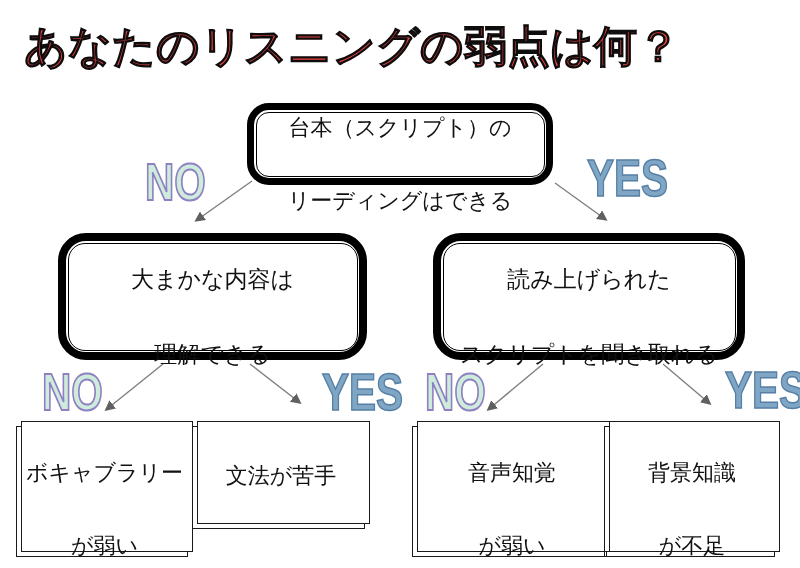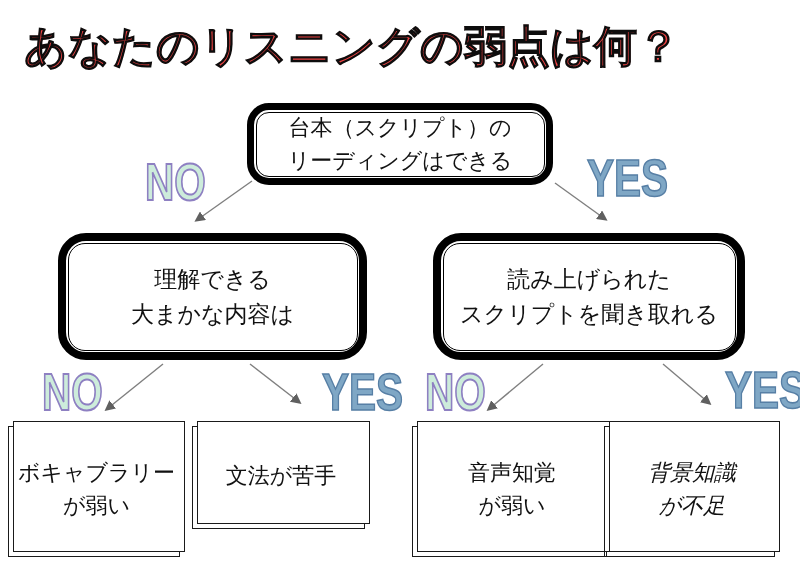--- a/index.html
+++ b/index.html
@@ -25,21 +25,21 @@
   }
   .node::before {
     content:""; position:absolute; inset:1.5px;
     border:1.5px solid var(--box-border,#000);
     border-radius:13px; pointer-events:none;
   }
   .node .txt { position:relative; font-size:22px; line-height:33px; font-weight:500; }
   .node.mid { border-width:8px; border-radius:28px; }
   .node.mid::before { border-radius:17px; }
   .node.mid .txt { font-size:23px; line-height:35px; }
-  .txt span { display:block; }
+  .txt span { display:block;margin-top:40px; }
   
   .leaf { position:absolute; box-sizing:border-box; }
   .leaf .f1, .leaf .f2 { position:absolute; border:1.6px solid #1a1a1a; }
   .leaf .f1 { left:0; top:5px; right:5px; bottom:0; }
   .leaf .f2 { left:5px; top:0; right:0; bottom:5px; background:#fff; }
   .leaf .txt {
     position:absolute; inset:5px; display:flex; flex-direction:column;
     align-items:center; justify-content:center; text-align:center;
     font-size:22px; line-height:33px; font-weight:500;
   }
@@ -80,37 +80,37 @@
       <span>台本（スクリプト）の</span>
       <span>リーディングはできる</span>
     </div>
   </div>
 
   <div class="lbl no" style="left:145px; top:156px;">NO</div>
   <div class="lbl yes" style="left:587px; top:152px;">YES</div>
 
   <div class="node mid" style="left:58px; top:233px; width:309px; height:127px;">
     <div class="txt">
+      <span>大まかな内容は</span>
       <span>理解できる</span>
-      <span>大まかな内容は</span>
     </div>
   </div>
   <div class="node mid" style="left:433px; top:233px; width:312px; height:127px;">
     <div class="txt">
       <span>読み上げられた</span>
       <span>スクリプトを聞き取れる</span>
     </div>
   </div>
 
   <div class="lbl no" style="left:42px;  top:366px;">NO</div>
   <div class="lbl yes" style="left:322px; top:366px;">YES</div>
   <div class="lbl no" style="left:425px; top:366px;">NO</div>
   <div class="lbl yes" style="left:725px; top:364px;">YES</div>
 
-  <div class="leaf" style="left:8px; top:421px; width:177px; height:136px;">
+  <div class="leaf" style="left:16px; top:421px; width:177px; height:136px;">
     <i class="f1"></i>
     <i class="f2"></i>
     <div class="txt">
       <span>ボキャブラリー</span>
       <span>が弱い</span>
     </div>
   </div>
 
   <div class="leaf" style="left:192px; top:421px; width:178px; height:108px;">
     <i class="f1"></i>
@@ -123,21 +123,21 @@
 
   <div class="leaf" style="left:412px; top:421px; width:200px; height:136px;">
     <i class="f1"></i>
     <i class="f2"></i>
     <div class="txt">
       <span>音声知覚</span>
       <span>が弱い</span>
     </div>
   </div>
 
-  <div class="leaf" style="left:604px; top:421px; width:176px; height:136px;font-style:italic;">
+  <div class="leaf" style="left:604px; top:421px; width:176px; height:136px;">
     <i class="f1"></i>
     <i class="f2"></i>
     <div class="txt">
       <span>背景知識</span>
       <span>が不足</span>
     </div>
   </div>
 
 </div>
 

